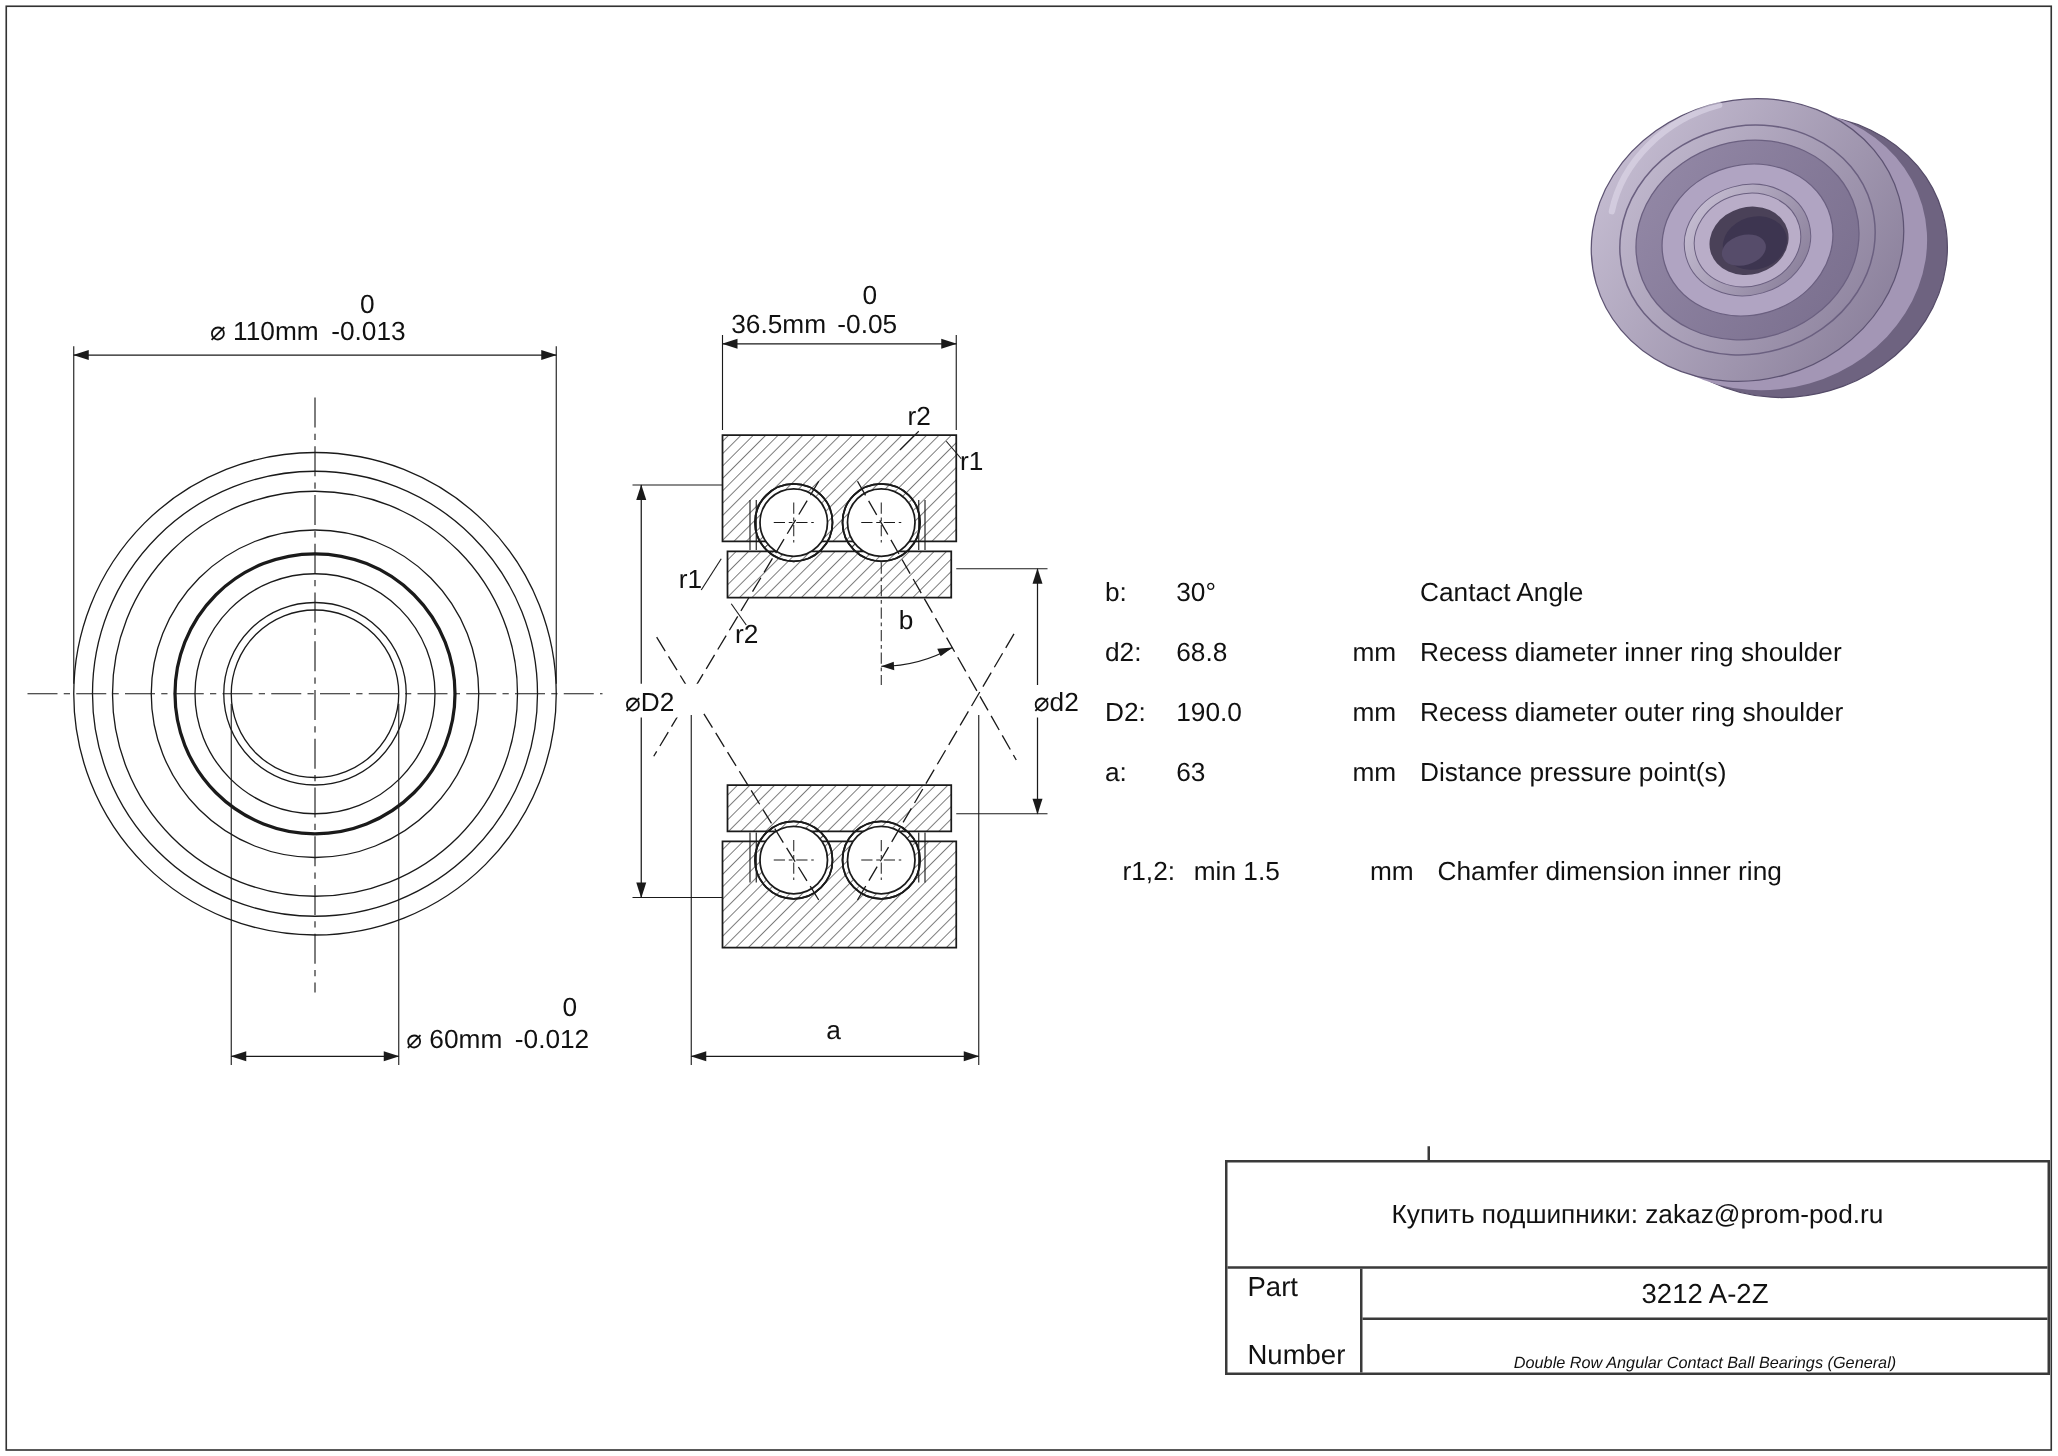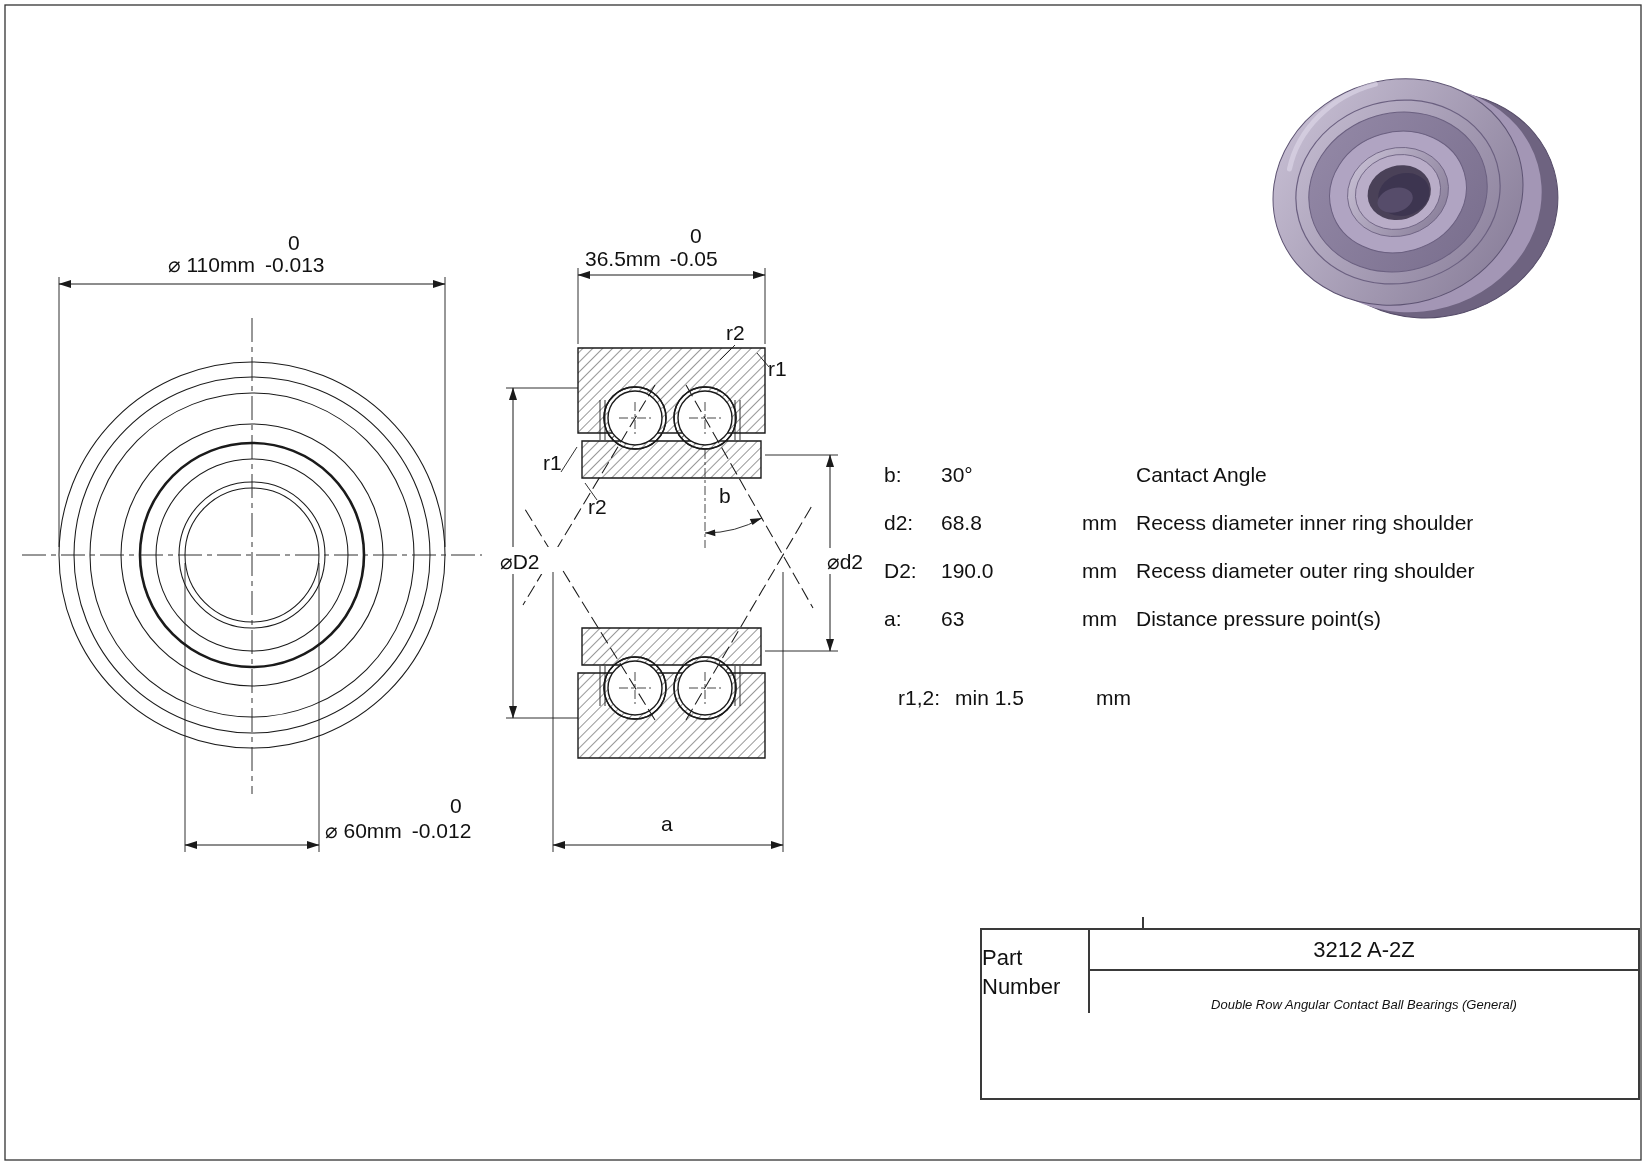--- a/index.html
+++ b/index.html
@@ -16,21 +16,21 @@
   .part{fill:url(#hatch);stroke:#1a1a1a;stroke-width:1.4;fill-rule:evenodd;}
   .ball{fill:#fff;stroke:#1a1a1a;stroke-width:1.4;}
   .lbl{font-size:21px;fill:#111;}
   .specs{position:absolute;left:884px;top:451px;width:756px;}
   .spec-row{display:grid;grid-template-columns:57px 141px 54px auto;height:48px;font-size:21px;color:#111;}
   .spec-row>span{line-height:48px;white-space:nowrap;}
   .spec-row.gap{margin-top:31px;margin-left:14px;}
   .titleblock{position:absolute;left:980px;top:928px;width:660px;height:172px;border:2px solid #3a3a3a;box-sizing:border-box;color:#111;background:#fff;}
   .tb-row1{height:85px;border-bottom:2px solid #3a3a3a;box-sizing:border-box;display:flex;align-items:center;justify-content:center;font-size:21px;}
   .tb-row2{display:flex;height:83px;}
-  .tb-partlabel{width:108px;border-right:2px solid #3a3a3a;box-sizing:border-box;display:flex;flex-direction:column;justify-content:center;font-size:22px;line-height:29px;}
+  .tb-partlabel{width:108px;border-right:2px solid #3a3a3a;box-sizing:border-box;display:flex;flex-direction:column;justify-content:space-between;padding-left:16px;font-size:22px;line-height:29px;}
   .tb-right{flex:1;display:flex;flex-direction:column;min-width:0;gap:25px;}
   .tb-pn{height:41px;border-bottom:2px solid #3a3a3a;box-sizing:border-box;display:flex;align-items:center;justify-content:center;font-size:22px;}
   .tb-desc{flex:1;display:flex;align-items:center;justify-content:center;font-size:13px;font-style:italic;}
   .tick{position:absolute;left:1142px;top:917px;width:2px;height:11px;background:#3a3a3a;}
 </style>
 </head>
 <body>
 
 <div class="page">
 
@@ -188,25 +188,29 @@
   <div class="spec-row">
     <span>a:</span>
     <span>63</span>
     <span>mm</span>
     <span>Distance pressure point(s)</span>
   </div>
   <div class="spec-row gap">
     <span>r1,2:</span>
     <span>min 1.5</span>
     <span>mm</span>
+    <span>Chamfer dimension inner ring</span>
   </div>
 </div>
 
 <div class="tick"></div>
 <div class="titleblock">
+  <div class="tb-row1">
+    <span>Купить подшипники: zakaz@prom-pod.ru</span>
+  </div>
   <div class="tb-row2">
     <div class="tb-partlabel">
       <div>Part</div>
       <div>Number</div>
     </div>
     <div class="tb-right">
       <div class="tb-pn">3212 A-2Z</div>
       <div class="tb-desc">Double Row Angular Contact Ball Bearings (General)</div>
     </div>
   </div>

